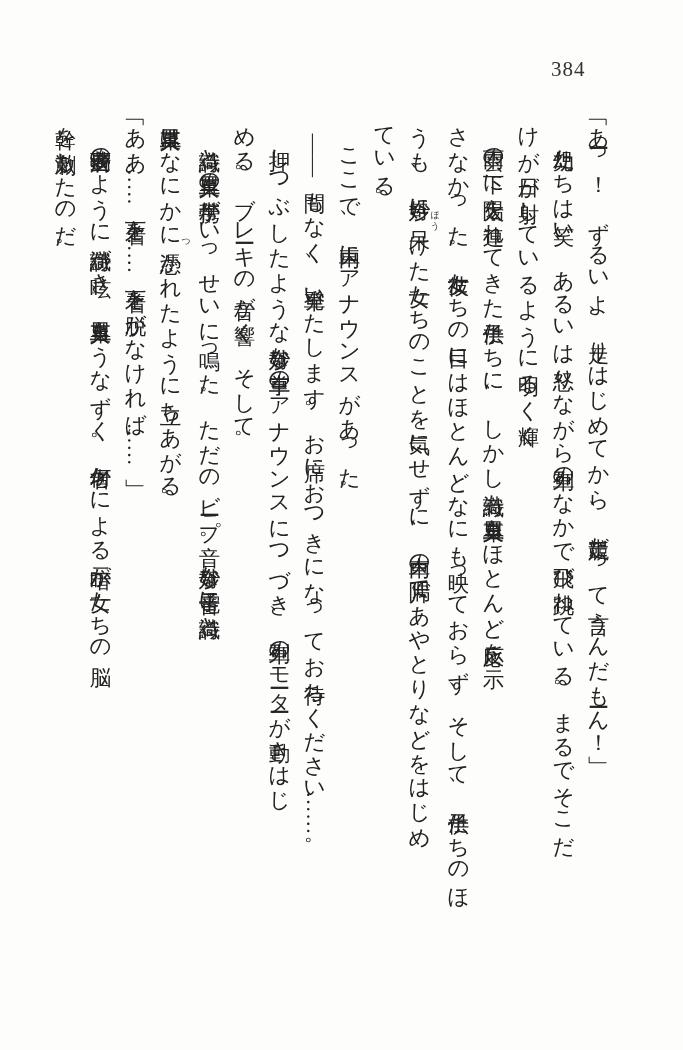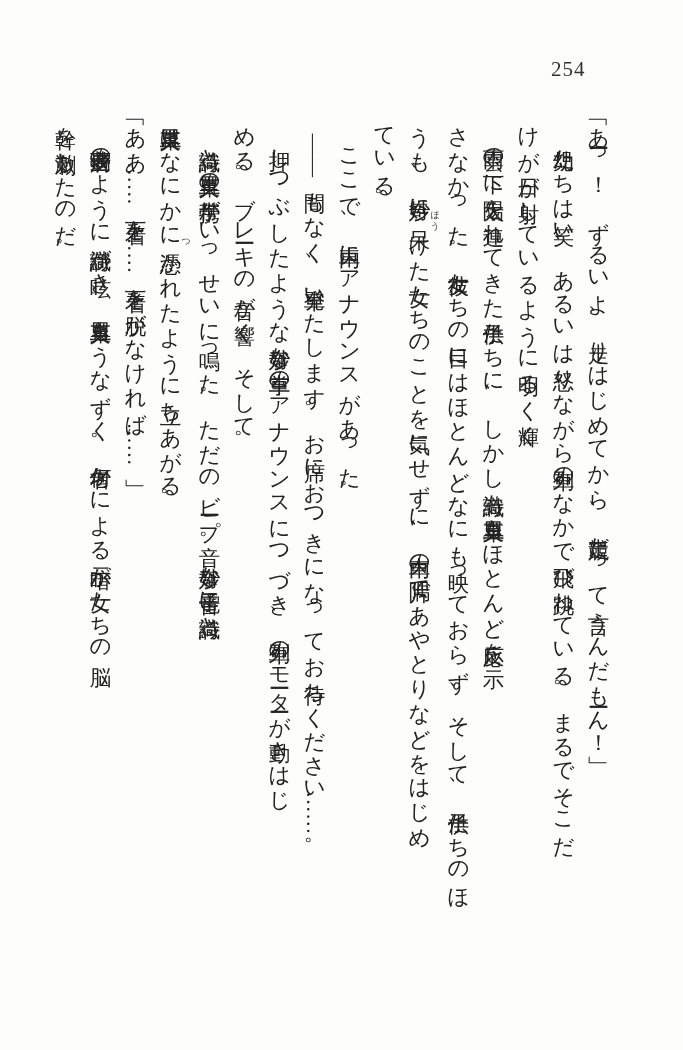--- a/index.html
+++ b/index.html
@@ -51,21 +51,21 @@
   rt {
     font-size: 9px;
     letter-spacing: 0;
     color: #333333;
   }
 </style>
 </head>
 <body>
 
 <div class="page">
-  <div class="page-number">254</div>
+  <div class="page-number">384</div>
   <div class="text-block">
       <div class="line">「あーっ！　ずるいよ、走りはじめてから、競走だって言うんだもーん！」</div>
       <div class="line">　幼児たちは笑い、あるいは怒りながら列車のなかで飛び跳ねている。まるでそこだ</div>
       <div class="line">けが日が射しているように明るく輝く。</div>
       <div class="line">　雨雲の下に太陽を連れてきた子供たちに、しかし詩織も真里菜もほとんど反応を示</div>
       <div class="line">さなかった。彼女たちの目にはほとんどなにも映っておらず、そして、子供たちのほ</div>
       <div class="line">うも、奇妙に<ruby>呆<rt>ほう</rt></ruby>けた女たちのことを気にせずに、車内の片隅であやとりなどをはじめ</div>
       <div class="line">ている。</div>
       <div class="line">　ここで、車内にアナウンスがあった。</div>
       <div class="line">　——間もなく、発車いたします。お席におつきになってお待ちください……。</div>

